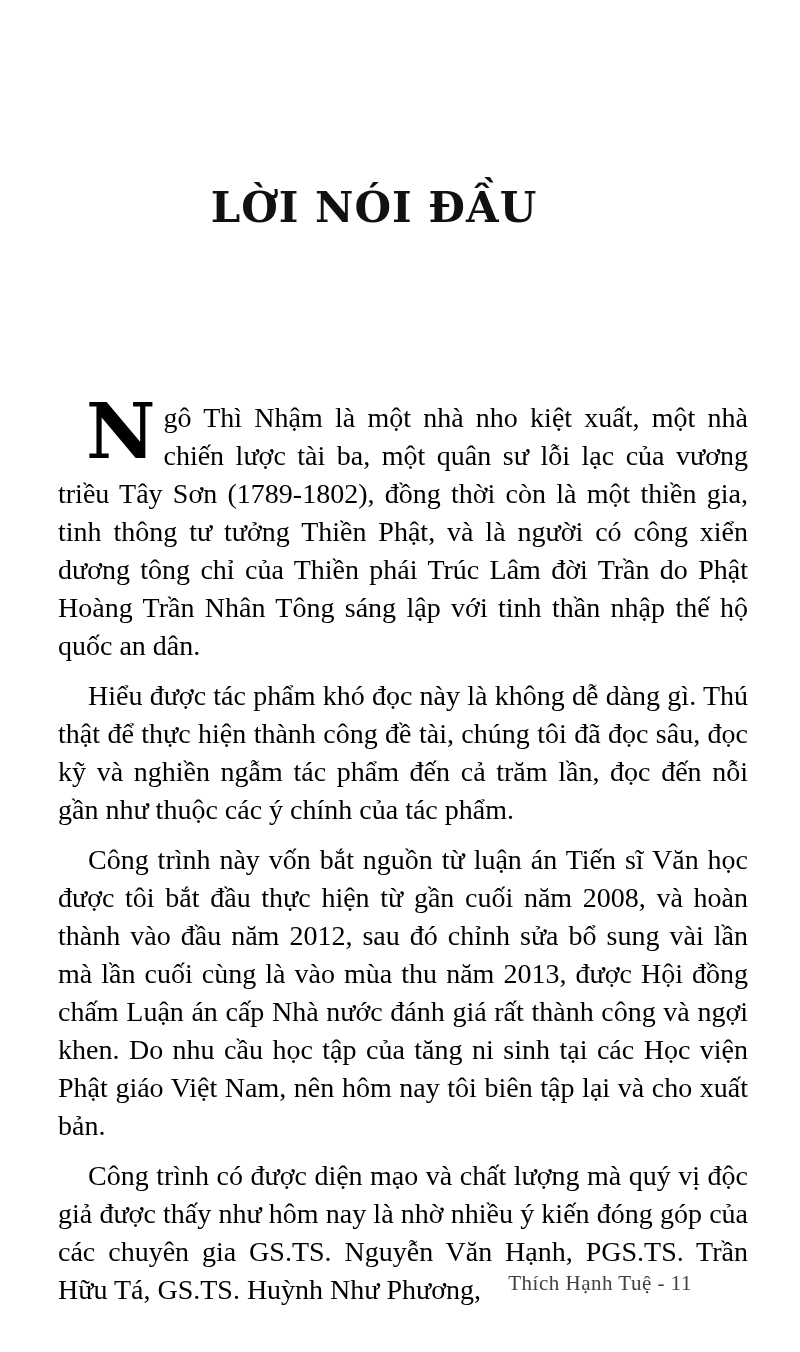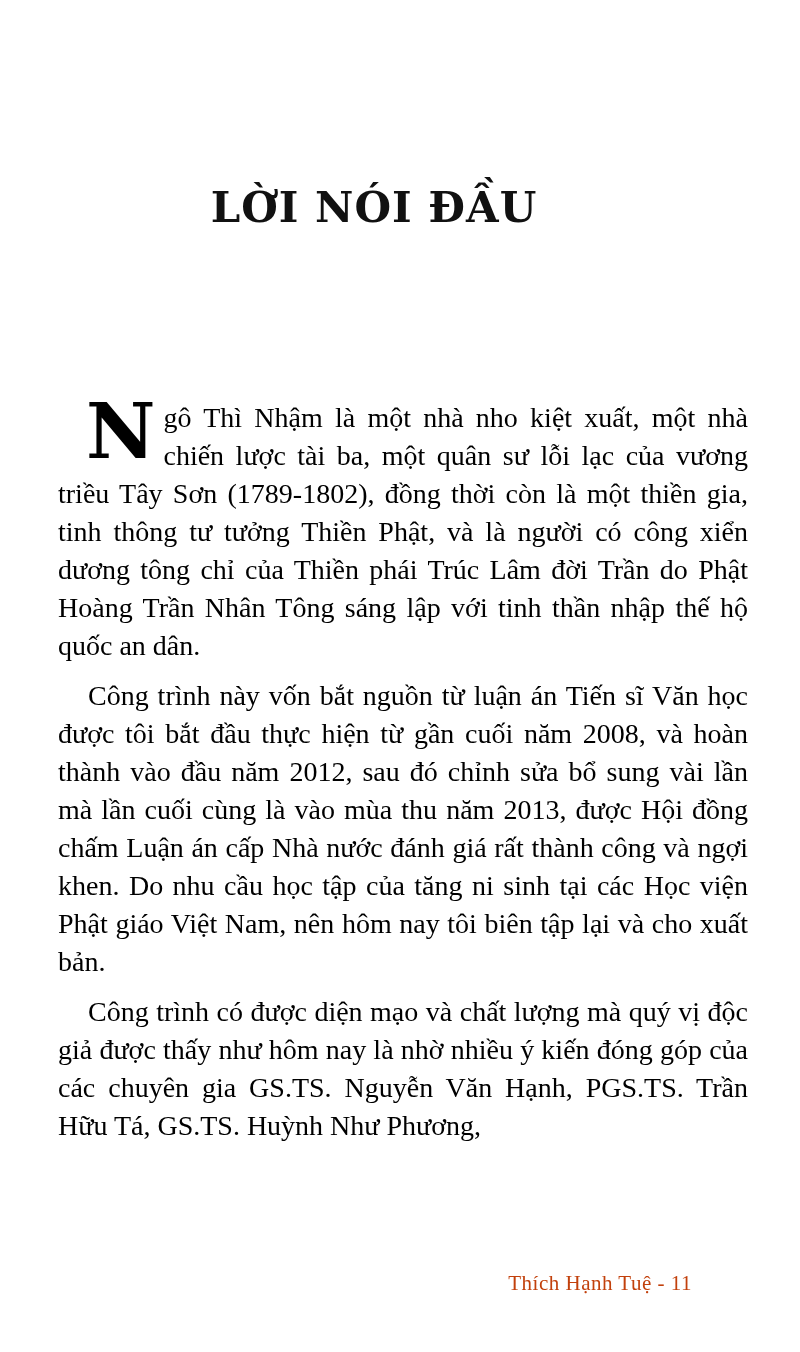--- a/index.html
+++ b/index.html
@@ -55,37 +55,38 @@
   }
   .book-title-italic {
     font-style: italic;
   }
   .page-footer {
     position: absolute;
     top: 1271px;
     right: 56px;
     font-size: 21px;
     letter-spacing: 0.5px;
-    color: #c2410c;
+    color: #404040;
   }
 </style>
 </head>
 <body>
 
 <div class="page">
 
   <h1 class="page-title">LỜI NÓI ĐẦU</h1>
 
   <div class="content">
 
     <p class="first-para">
       <span class="dropcap">N</span><span>gô Thì Nhậm là một nhà nho kiệt xuất, một nhà chiến lược tài ba, một quân sư lỗi lạc của vương triều Tây Sơn (1789-1802), đồng thời còn là một thiền gia, tinh thông tư tưởng Thiền Phật, và là người có công xiển dương tông chỉ của Thiền phái Trúc Lâm đời Trần do Phật Hoàng Trần Nhân Tông sáng lập với tinh thần nhập thế hộ quốc an dân.</span>
     </p>
 
 
+    <p>Hiểu được tác phẩm khó đọc này là không dễ dàng gì. Thú thật để thực hiện thành công đề tài, chúng tôi đã đọc sâu, đọc kỹ và nghiền ngẫm tác phẩm đến cả trăm lần, đọc đến nỗi gần như thuộc các ý chính của tác phẩm.</p>
 
     <p>Công trình này vốn bắt nguồn từ luận án Tiến sĩ Văn học được tôi bắt đầu thực hiện từ gần cuối năm 2008, và hoàn thành vào đầu năm 2012, sau đó chỉnh sửa bổ sung vài lần mà lần cuối cùng là vào mùa thu năm 2013, được Hội đồng chấm Luận án cấp Nhà nước đánh giá rất thành công và ngợi khen. Do nhu cầu học tập của tăng ni sinh tại các Học viện Phật giáo Việt Nam, nên hôm nay tôi biên tập lại và cho xuất bản.</p>
 
     <p>Công trình có được diện mạo và chất lượng mà quý vị độc giả được thấy như hôm nay là nhờ nhiều ý kiến đóng góp của các chuyên gia GS.TS. Nguyễn Văn Hạnh, PGS.TS. Trần Hữu Tá, GS.TS. Huỳnh Như Phương,</p>
 
   </div>
 
   <div class="page-footer">Thích Hạnh Tuệ - 11</div>
 
 </div>

